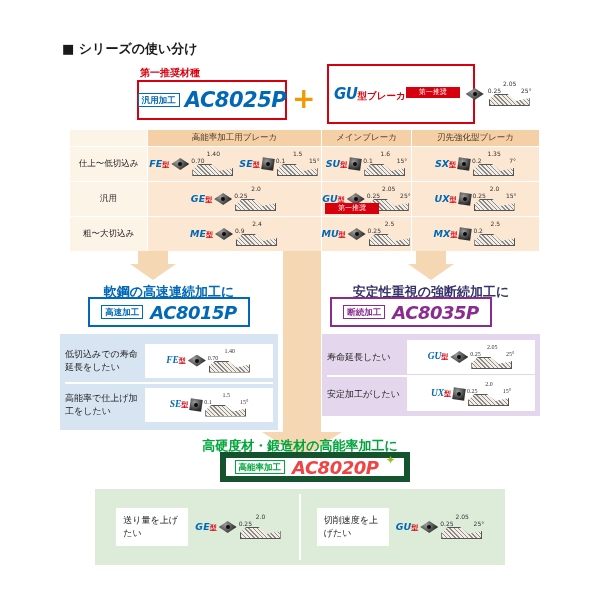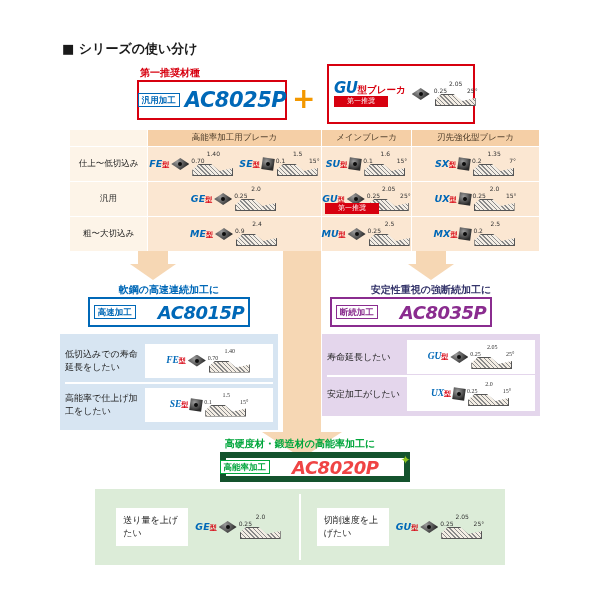--- a/index.html
+++ b/index.html
@@ -21,21 +21,21 @@
   .tag{border:1px solid currentColor;font-size:8.5px;font-weight:bold;padding:1px 3px;line-height:1.2;white-space:nowrap;background:#fff;}
   .grade-name{font-weight:bold;font-style:italic;letter-spacing:-0.5px;white-space:nowrap;}
 
   
   .rec-label{position:absolute;left:140px;top:66px;font-size:10px;font-weight:bold;color:#d7000f;}
   .main-grade-box{position:absolute;left:137px;top:80px;width:150px;height:40px;border:2px solid #d7000f;background:#fff;display:flex;align-items:center;justify-content:center;gap:5px;}
   .main-grade-box .tag{color:#0068b7;}
   .main-grade-box .grade-name{font-size:21px;color:#0068b7;}
   .plus-sign{position:absolute;left:292px;top:82px;font-size:28px;font-weight:bold;color:#f39800;}
   .gu-box{position:absolute;left:327px;top:64px;width:148px;height:60px;border:2px solid #d7000f;background:#fff;padding:4px 5px;display:flex;align-items:center;gap:5px;}
-  .gu-left{display:flex;flex-direction:column;gap:0;align-items:flex-start;}
+  .gu-left{display:flex;flex-direction:row;gap:0;align-items:flex-start;}
   .gu-title{font-size:9.5px;font-weight:bold;color:#d7000f;line-height:1;white-space:nowrap;}
   .gu-title .gtype{font-size:15px;font-style:italic;color:#0068b7;letter-spacing:-0.5px;}
   .gu-right{display:flex;align-items:center;gap:3px;}
   .badge{background:#d7000f;color:#fff;font-size:7px;padding:1px 13px;line-height:1.3;white-space:nowrap;}
 
   
   .sel-table{position:absolute;left:70px;top:130px;width:470px;background:#fbe7d2;}
   .t-grid{display:grid;grid-template-columns:78px 174px 90px 128px;}
   .t-h{height:16px;background:#f5cfa6;display:flex;align-items:center;justify-content:center;font-size:8.5px;color:#4a3a28;border-right:1px solid #fff;}
   .t-h.blank{background:#fdf4e8;}
@@ -51,25 +51,25 @@
   .ins::after{content:"";position:absolute;left:50%;top:50%;width:4px;height:4px;margin:-2px 0 0 -2px;border-radius:50%;background:#0d0d0d;}
   .ins-d{width:18px;height:12px;clip-path:polygon(50% 0,100% 50%,50% 100%,0 50%);}
   .ins-s{width:12px;height:12px;transform:rotate(8deg);}
   .ddiag{position:relative;width:44px;height:26px;flex:none;font-size:6px;color:#333;line-height:1;}
   .ddiag .hatch{position:absolute;left:1px;bottom:1px;width:41px;height:12px;border:1px solid #555;background:repeating-linear-gradient(45deg,#8a8a8a 0 1px,transparent 1px 3px),#f3ede4;clip-path:polygon(0 50%,16% 0,46% 0,66% 58%,100% 34%,100% 100%,0 100%);display:block;}
   .ddiag .dtop{position:absolute;top:0;left:50%;transform:translateX(-50%);}
   .ddiag .dleft{position:absolute;left:0;top:7px;}
   .ddiag .dangle{position:absolute;right:0;top:7px;}
 
   
-  .panel-head{position:absolute;font-size:10px;font-weight:bold;text-align:center;}
+  .panel-head{position:absolute;font-size:13px;font-weight:bold;text-align:center;}
   .lp-head{left:60px;top:283px;width:218px;color:#0068b7;}
   .rp-head{left:322px;top:283px;width:218px;color:#34346a;}
   .gp-head{left:170px;top:437px;width:260px;color:#00a63c;z-index:2;}
-  .grade-box{position:absolute;background:#fff;display:flex;align-items:center;justify-content:center;gap:22px;}
+  .grade-box{position:absolute;background:#fff;display:flex;align-items:center;justify-content:center;gap:7px;}
   .lp-grade{left:88px;top:297px;width:162px;height:30px;border:2px solid #0068b7;color:#0068b7;}
   .lp-grade .grade-name{font-size:18px;color:#0068b7;}
   .rp-grade{left:330px;top:297px;width:162px;height:30px;border:2px solid #8a2c8f;color:#8a2c8f;}
   .rp-grade .grade-name{font-size:18px;color:#8a2c8f;}
   .gp-grade{left:220px;top:452px;width:190px;height:30px;border:6px solid #14532d;color:#00a63c;z-index:2;}
   .gp-grade .grade-name{font-size:18px;color:#ef4444;}
   .sparkle{font-size:12px;color:#8fc31f;font-style:normal;transform:translateY(-7px);display:inline-block;}
 
   .subpanel{position:absolute;padding:5px;}
   .lp-panel{left:60px;top:334px;width:218px;height:96px;background:#d7e5f2;}

